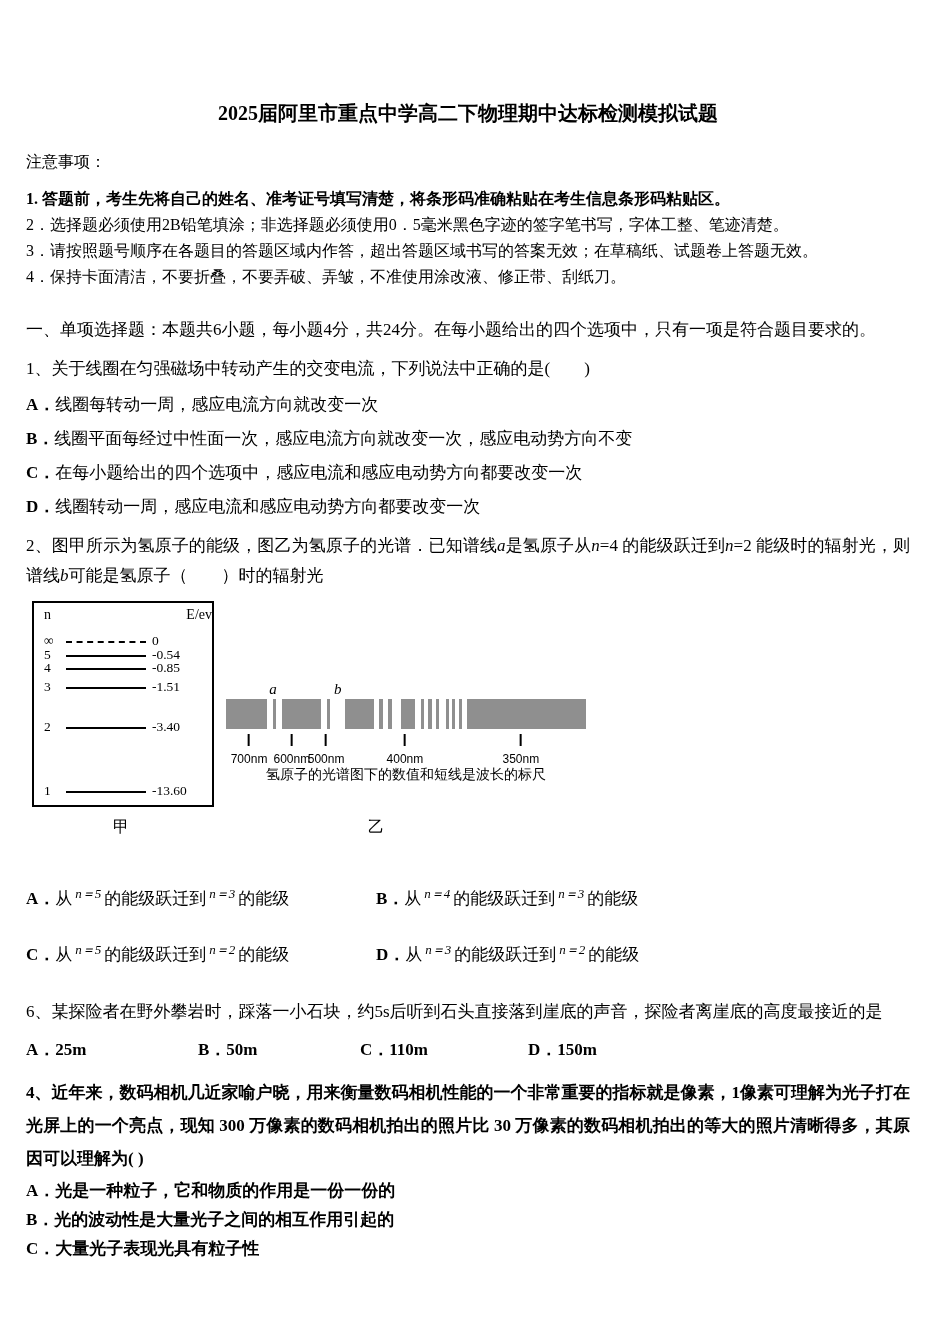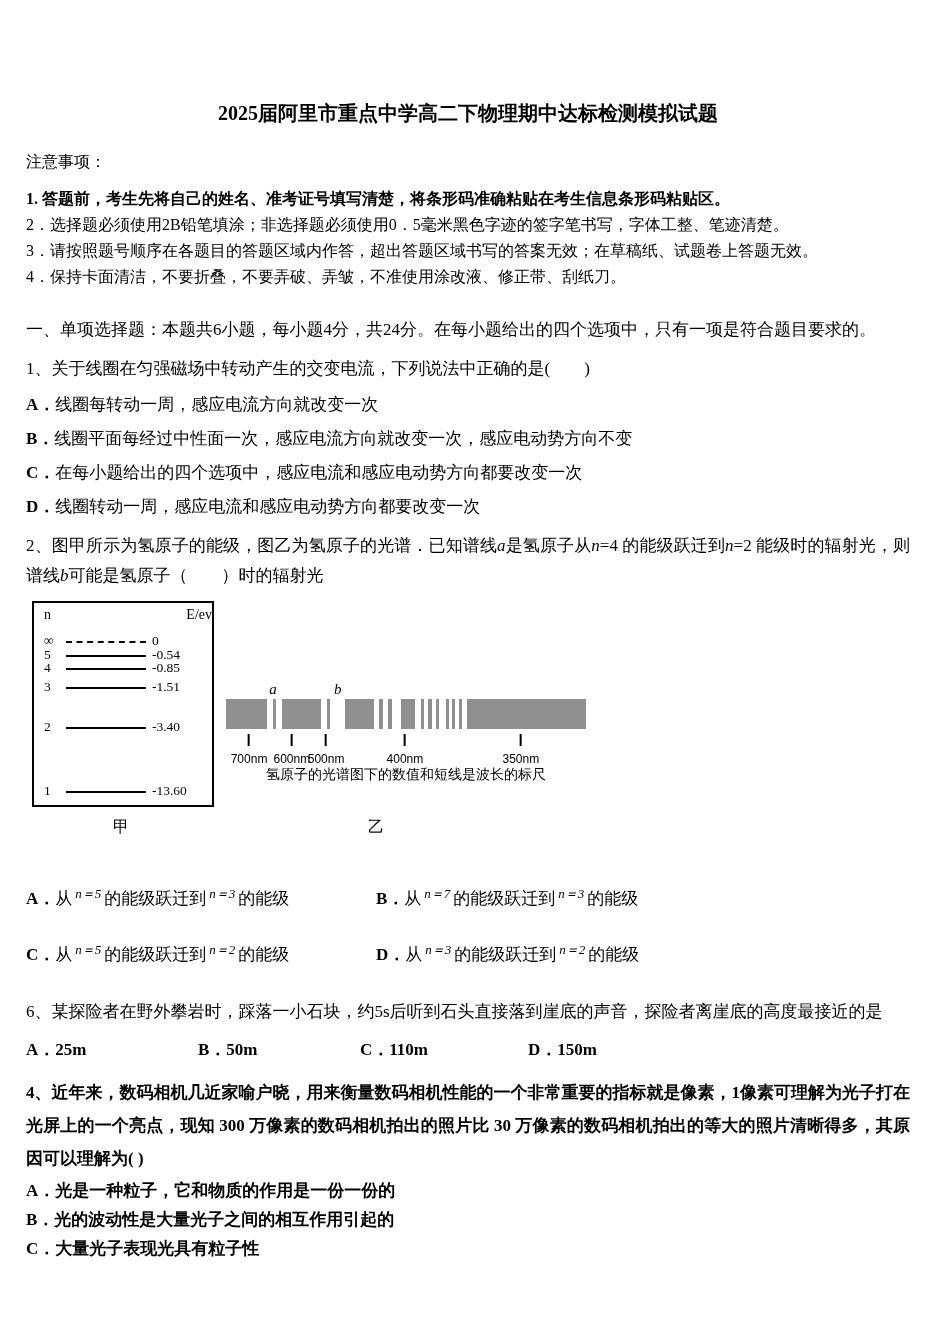--- a/index.html
+++ b/index.html
@@ -169,21 +169,21 @@
         </div>
         <div class="spec-caption">氢原子的光谱图下的数值和短线是波长的标尺</div>
       </div>
 
       <div class="fig-label yi-label">乙</div>
     </div>
 
     <div class="q2opts">
       <div class="q2row">
         <p class="c1"><span>A．从</span><span class="fml">n＝5</span><span>的能级跃迁到</span><span class="fml">n＝3</span><span>的能级</span></p>
-        <p><span>B．从</span><span class="fml">n＝7</span><span>的能级跃迁到</span><span class="fml">n＝3</span><span>的能级</span></p>
+        <p><span>B．从</span><span class="fml">n＝4</span><span>的能级跃迁到</span><span class="fml">n＝3</span><span>的能级</span></p>
       </div>
       <div class="q2row">
         <p class="c1"><span>C．从</span><span class="fml">n＝5</span><span>的能级跃迁到</span><span class="fml">n＝2</span><span>的能级</span></p>
         <p><span>D．从</span><span class="fml">n＝3</span><span>的能级跃迁到</span><span class="fml">n＝2</span><span>的能级</span></p>
       </div>
     </div>
   </div>
 
   <div class="q3">
     <p class="stem">6、某探险者在野外攀岩时，踩落一小石块，约5s后听到石头直接落到崖底的声音，探险者离崖底的高度最接近的是</p>

